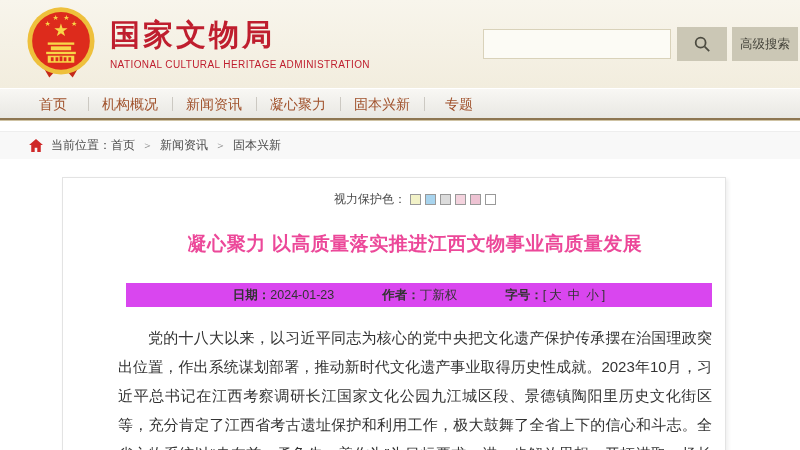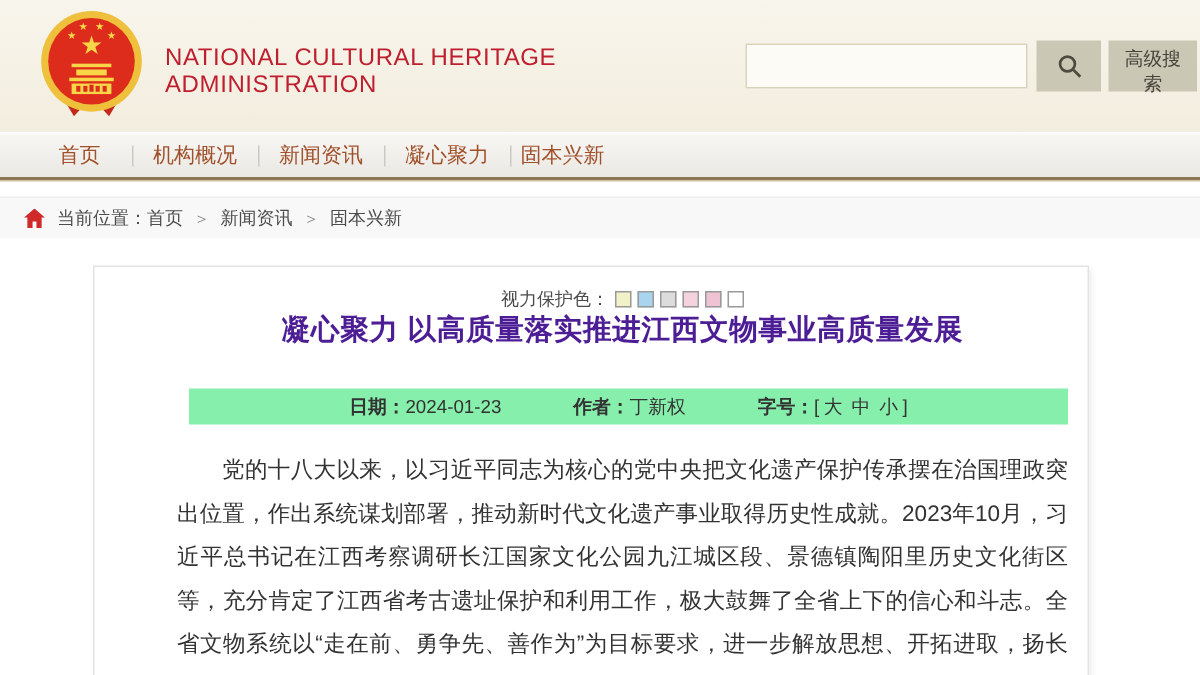--- a/index.html
+++ b/index.html
@@ -6,61 +6,61 @@
   html,body { background:#fff; }
   body { font-family:"Liberation Sans","DejaVu Sans",sans-serif; }
   .page { position:relative; width:800px; height:450px; overflow:hidden; background:#fff; }
 
   
   .header { display:flex; align-items:center; height:88px;
     background:linear-gradient(#f8f5ec,#f2edde); padding:0 2px 0 22px; }
   .emblem { width:78px; height:78px; flex:none; }
   .brand { margin-left:10px; }
   .brand-zh { font-size:30px; font-weight:bold; color:#bf1e2e; letter-spacing:3px; line-height:34px; }
-  .brand-en { font-size:16px; color:#bf1e2e; margin-top:7px; letter-spacing:0.4px; }
+  .brand-en { font-size:10px; color:#bf1e2e; margin-top:7px; letter-spacing:0.4px; }
   .search-area { margin-left:auto; display:flex; align-items:center; }
   .search-input { width:188px; height:30px; border:1px solid #d9d2ba; background:#fcfbf5;
     outline:none; padding:0 8px; font-size:13px; color:#555; }
   .search-btn { width:50px; height:34px; margin-left:6px; background:#cbc7b5; border:none;
     display:flex; align-items:center; justify-content:center; cursor:pointer; }
   .adv-btn { height:34px; margin-left:5px; background:#cbc7b5; border:none; font-size:12.5px;
     color:#45443b; padding:4px 8px; cursor:pointer; font-family:inherit; }
 
   
   .nav { height:30px; background:linear-gradient(#f8f7f4,#e9e8e3); border-top:1px solid #fff; }
   .nav ul { display:flex; list-style:none; height:100%; padding-left:18px; }
   .nav li { position:relative; width:84px; text-align:center; line-height:29px; cursor:pointer; }
   .nav li:first-child, .nav li:last-child { width:70px; }
   .nav li + li::before { content:''; position:absolute; left:0; top:8px; height:14px; width:1px; background:#ccc9c2; }
   .nav a { color:#a0512b; font-size:14px; text-decoration:none; }
   .nav-rule { height:3px; background:#8d7652; border-bottom:1px solid #cfc3a4; }
 
   
   .crumb-gap { height:10px; background:#fff; }
   .crumb { height:28px; background:#f8f8f8; border-top:1px solid #eee;
-    display:flex; align-items:center; padding-left:16px; font-size:12px; color:#4c4c4c; }
+    display:flex; align-items:center; padding-left:29px; font-size:12px; color:#4c4c4c; }
   .crumb .home { margin-right:8px; display:flex; align-items:center; }
   .crumb a { color:#4c4c4c; text-decoration:none; }
   .crumb .sep { color:#8a8a8a; margin:0 7px; font-size:11px; }
 
   
   .main { position:relative; height:291px; background:#fff; }
   .panel { position:absolute; left:62px; top:18px; width:664px; height:400px;
     background:#fff; border:1px solid #e3e3e3; box-shadow:2px 2px 4px rgba(0,0,0,0.07); }
   .panel-inner { padding:13px 13px 0 55px; }
 
   .eye-row { text-align:center; font-size:12px; color:#4a4a4a; height:16px; }
   .eye-row .lbl { vertical-align:middle; }
   .swatch { display:inline-block; width:11px; height:11px; border:1px solid #999;
     margin-left:4px; vertical-align:middle; cursor:pointer; }
 
-  .art-title { text-align:center; color:#4c1d95; font-size:19px;
+  .art-title { margin-top:24px; text-align:center; color:#ec4899; font-size:19px;
     font-weight:bold; letter-spacing:0.5px; }
 
-  .meta-bar { margin-top:26px; margin-left:8px; background:#86efac; height:24px;
+  .meta-bar { margin-top:26px; margin-left:8px; background:#d946ef; height:24px;
     display:flex; align-items:center; justify-content:center; font-size:12.5px; color:#333; }
   .meta-item { margin:0 24px; white-space:nowrap; }
   .meta-item b { font-weight:bold; }
   .meta-size .sz { cursor:pointer; margin:0 3px; }
   .meta-size .br { color:#333; }
 
   .art-body { margin-top:16px; font-size:15px; line-height:29px; color:#333;
     text-align:justify; text-indent:2em; }
 </style>
 </head>
@@ -88,20 +88,21 @@
       </g>
       <g fill="#dd2b1c">
         <rect x="37" y="67" width="3.5" height="5"></rect>
         <rect x="43" y="67" width="3.5" height="5"></rect>
         <rect x="48.2" y="66" width="3.6" height="6"></rect>
         <rect x="53.5" y="67" width="3.5" height="5"></rect>
         <rect x="59.5" y="67" width="3.5" height="5"></rect>
       </g>
     </svg>
     <div class="brand">
+      <div class="brand-zh">国家文物局</div>
       <div class="brand-en">NATIONAL  CULTURAL  HERITAGE  ADMINISTRATION</div>
     </div>
     <div class="search-area">
       <input class="search-input" type="text" value="" style="">
       <button class="search-btn">
         <svg width="18" height="18" viewBox="0 0 20 20">
           <circle cx="8.5" cy="8.5" r="5.5" fill="none" stroke="#4c4b40" stroke-width="2"></circle>
           <line x1="13" y1="13" x2="18" y2="18" stroke="#4c4b40" stroke-width="2"></line>
         </svg>
       </button>
@@ -109,20 +110,21 @@
     </div>
   </div>
 
   <div class="nav">
     <ul>
       <li><a>首页</a></li>
       <li><a>机构概况</a></li>
       <li><a>新闻资讯</a></li>
       <li><a>凝心聚力</a></li>
       <li><a>固本兴新</a></li>
+      <li><a>专题</a></li>
     </ul>
   </div>
   <div class="nav-rule"></div>
   <div class="crumb-gap"></div>
 
   <div class="crumb">
     <span class="home">
       <svg width="14" height="13" viewBox="0 0 16 15">
         <path d="M8 0 L16 7 L13.5 7 L13.5 15 L9.5 15 L9.5 10 L6.5 10 L6.5 15 L2.5 15 L2.5 7 L0 7 Z" fill="#cf2929"></path>
       </svg>

